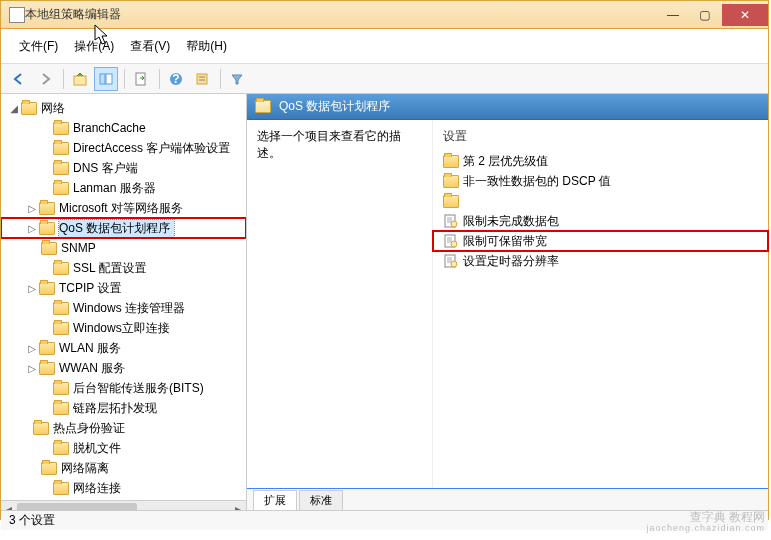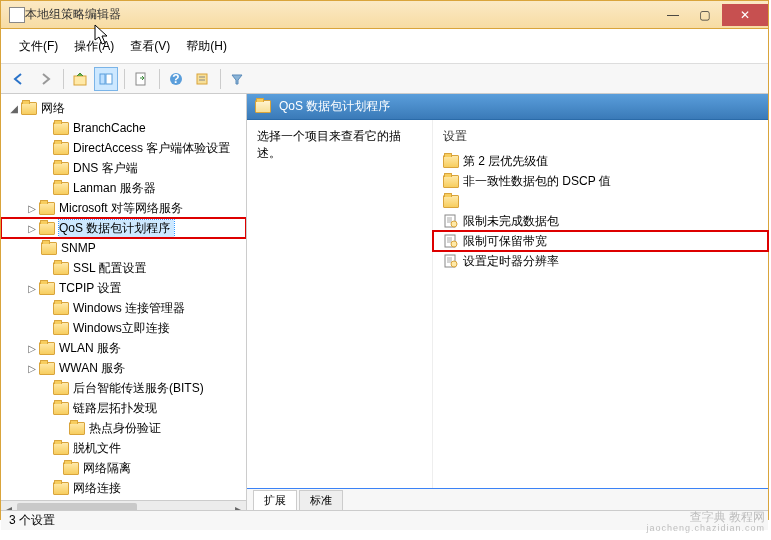--- a/index.html
+++ b/index.html
@@ -196,31 +196,31 @@
           <div class="tree-node" style="padding-left: 38px;">
             <span class="expander"></span>
             <span class="folder-icon"></span>
             <span class="tree-label">后台智能传送服务(BITS)</span>
           </div>
           <div class="tree-node" style="padding-left: 38px;">
             <span class="expander"></span>
             <span class="folder-icon"></span>
             <span class="tree-label">链路层拓扑发现</span>
           </div>
-          <div class="tree-node" style="padding-left: 54px;">
+          <div class="tree-node" style="padding-left: 18px;">
             <span class="expander"></span>
             <span class="folder-icon"></span>
             <span class="tree-label">热点身份验证</span>
           </div>
           <div class="tree-node" style="padding-left: 38px;">
             <span class="expander"></span>
             <span class="folder-icon"></span>
             <span class="tree-label">脱机文件</span>
           </div>
-          <div class="tree-node" style="padding-left: 48px;">
+          <div class="tree-node" style="padding-left: 26px;">
             <span class="expander"></span>
             <span class="folder-icon"></span>
             <span class="tree-label">网络隔离</span>
           </div>
           <div class="tree-node" style="padding-left: 38px;">
             <span class="expander"></span>
             <span class="folder-icon"></span>
             <span class="tree-label">网络连接</span>
           </div>
         </div>

